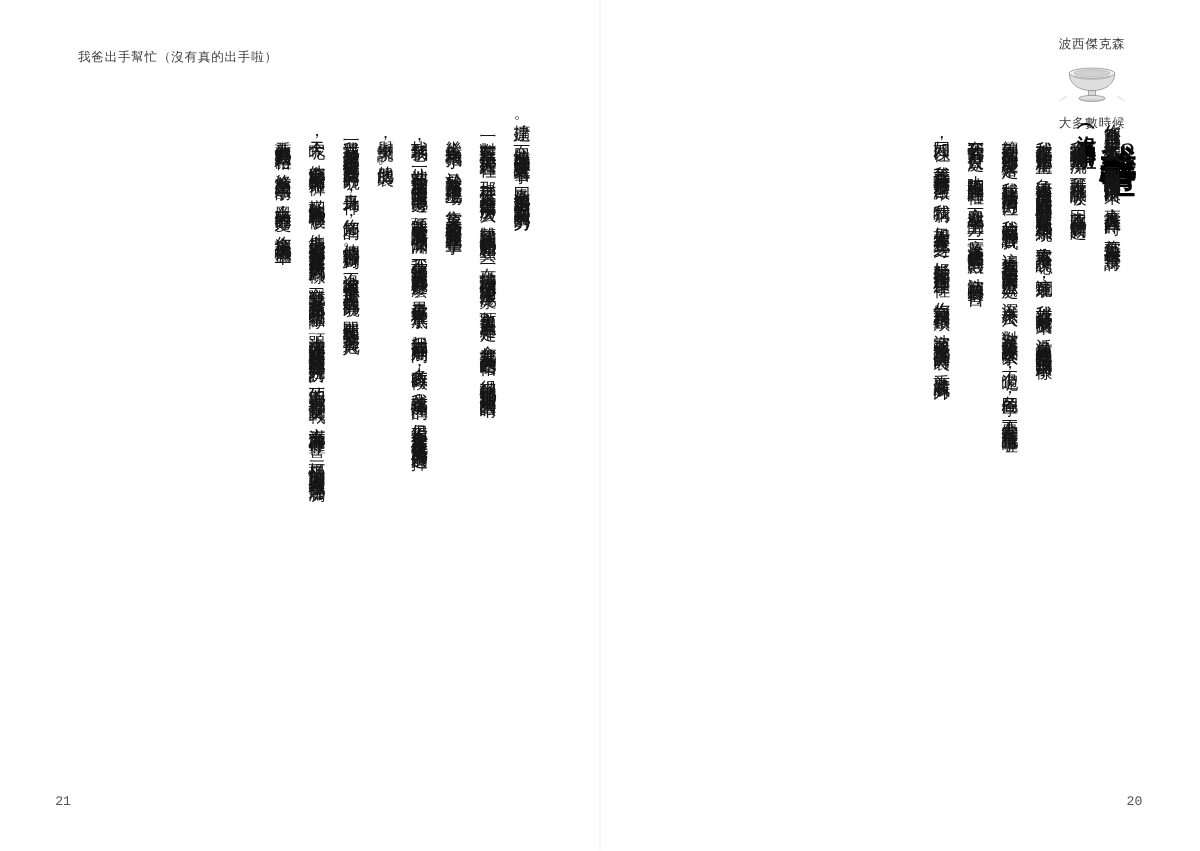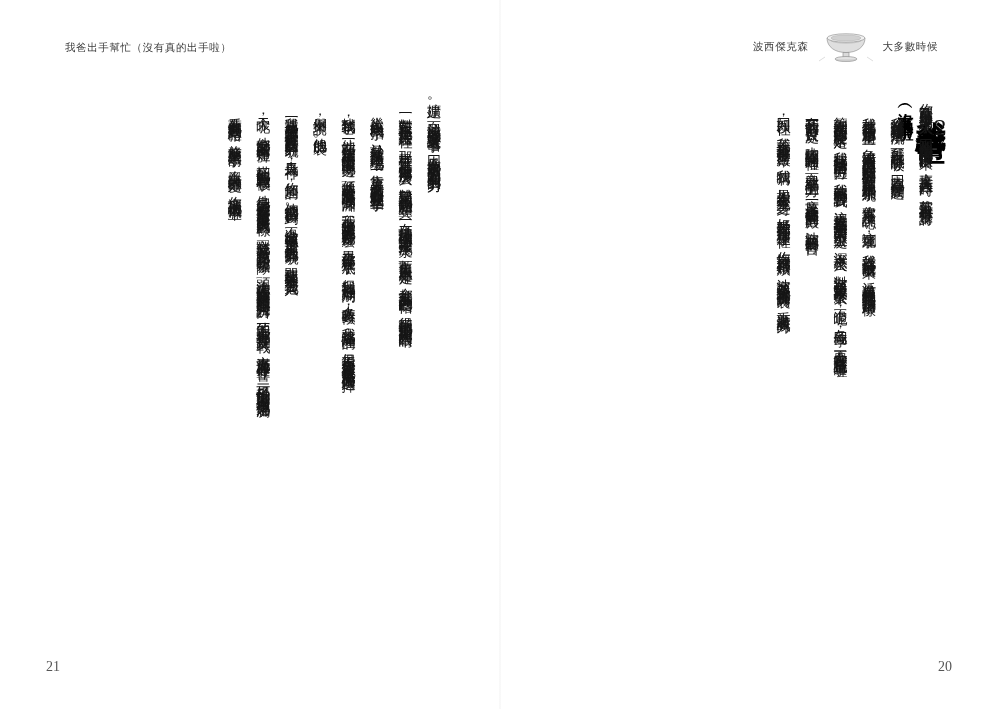--- a/index.html
+++ b/index.html
@@ -42,44 +42,44 @@
     white-space: nowrap;
     font-family: "DejaVu Serif", "Liberation Serif", serif;
   }
   .runhead-left { left: 65px; }
 
   .runhead-right-wrap {
     position: absolute;
     top: 30px;
     right: 62px;
     display: flex;
-    flex-direction: row;
+    flex-direction: column;
     align-items: center;
     gap: 9px;
     white-space: nowrap;
   }
   .runhead-right-wrap .runhead-txt {
     font-size: 10.5px;
     letter-spacing: 0.6px;
     color: #3c3c3c;
   }
   .grail-icon {
     display: block;
     width: 56px;
     height: 34px;
     opacity: 0.82;
   }
 
   
   .folio {
     position: absolute;
     bottom: 34px;
-    font-size: 14px;
+    font-size: 11px;
     color: #555;
-    font-family: Liberation Serif, serif;
+    font-family: Liberation Mono, monospace;
   }
   .folio-left { left: 46px; }
   .folio-right { right: 48px; margin-top: 36px; }
 
   
   .textblock {
     position: absolute;
     top: 92px;
     height: 540px;
     writing-mode: vertical-rl;

